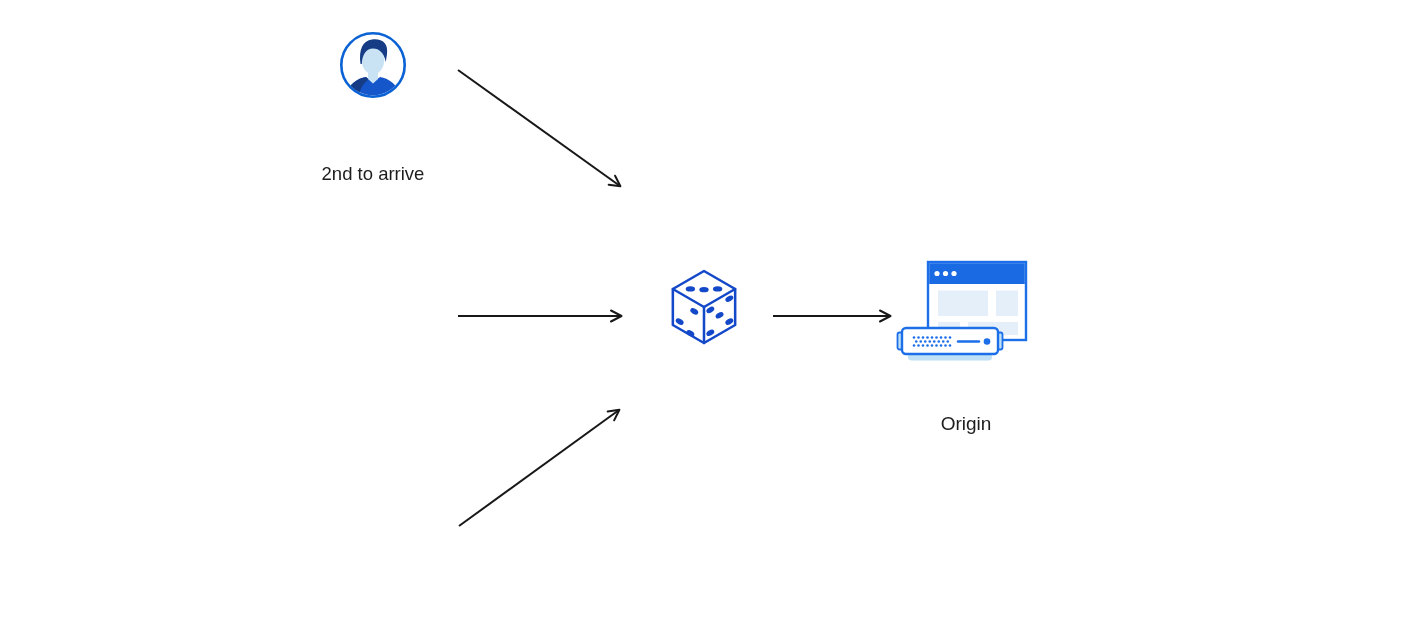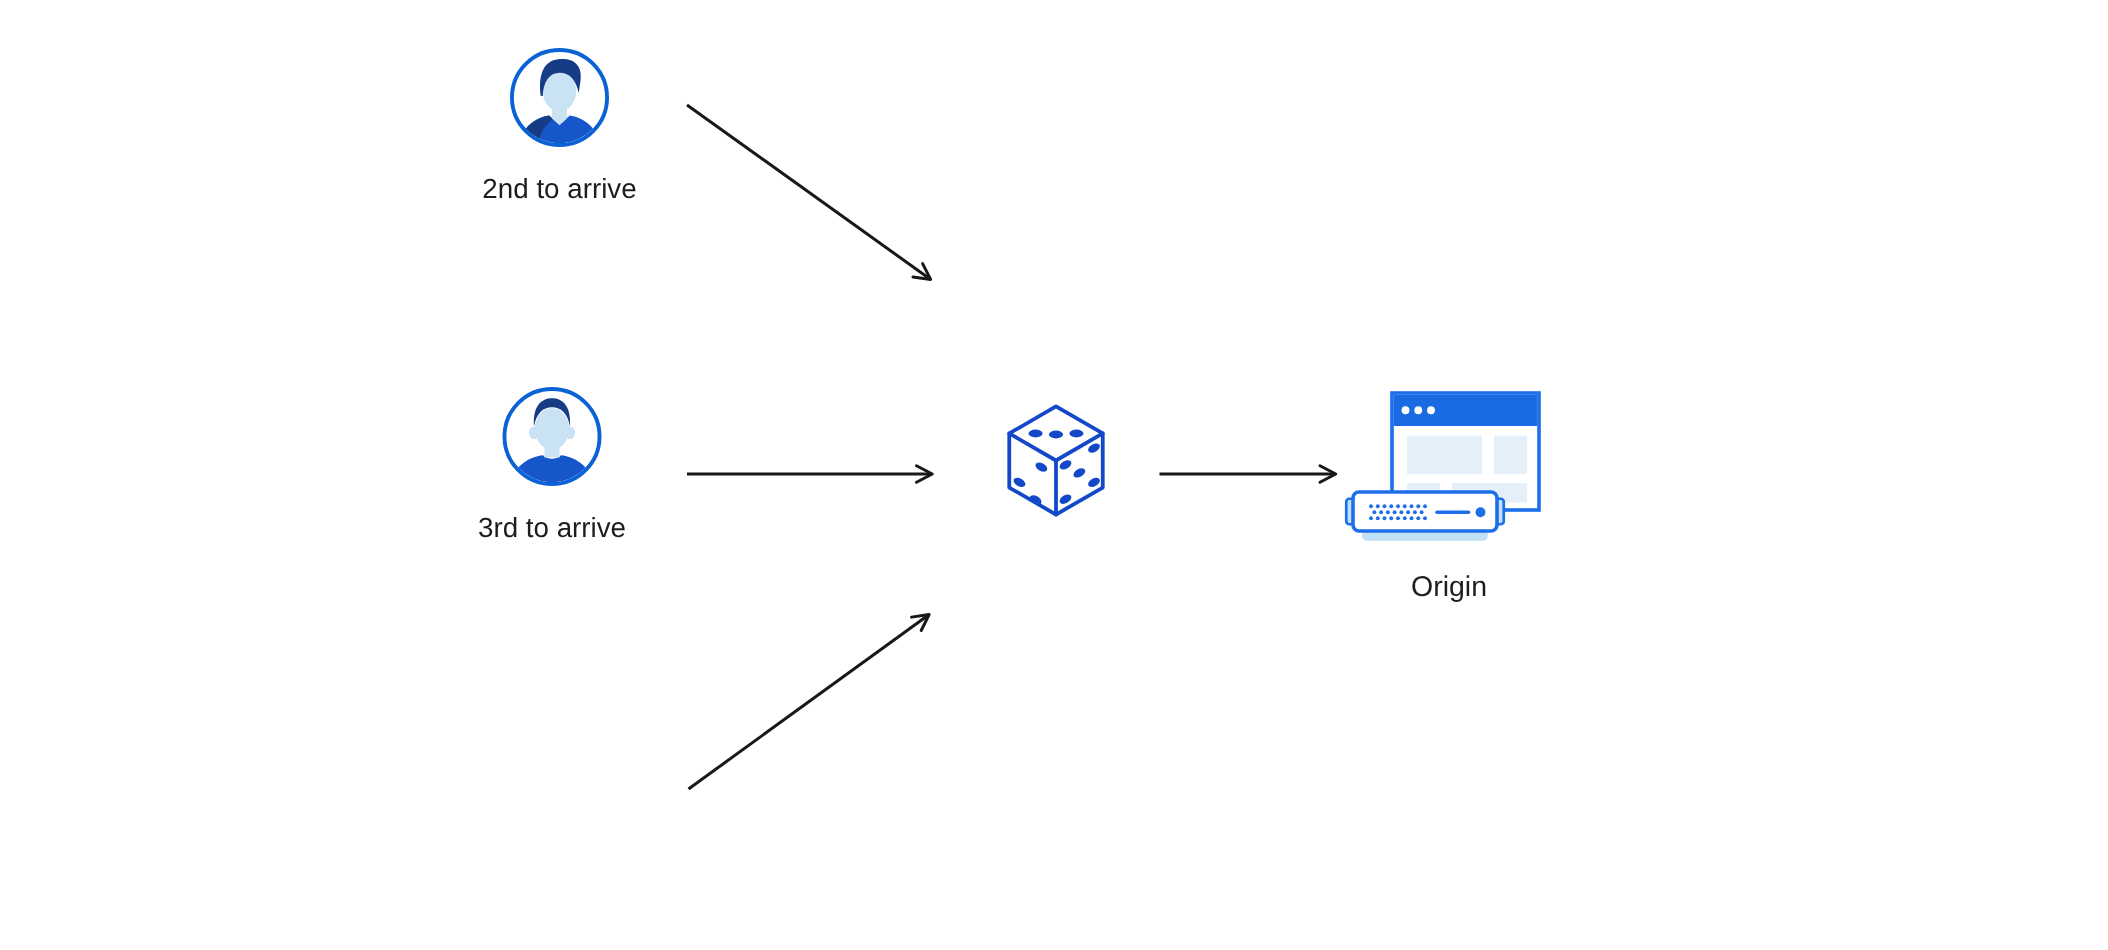--- a/index.html
+++ b/index.html
@@ -3,23 +3,23 @@
 <meta charset="utf-8">
 <style>
   * { margin:0; padding:0; box-sizing:border-box; }
   html,body { background:#ffffff; }
   .canvas {
     position:relative; width:1405px; height:633px; background:#fff;
     overflow:hidden; font-family:"Liberation Sans", sans-serif;
   }
   .arrows-layer { position:absolute; left:0; top:0; width:1405px; height:633px; }
   .arrow { stroke:var(--arrow, #181818); stroke-width:2; fill:none; }
-  .node { position:absolute; display:flex; flex-direction:column; align-items:center; }
+  .node { position:absolute; display:flex; flex-direction:column; align-items:center;gap:48px; }
   .node-label { margin-top:16px; font-size:18.5px; line-height:1.2; color:var(--label-text, #1d1d1f); }
-  .origin-label { margin-top:16px; font-size:19px; color:var(--label-text, #1d1d1f); }
+  .origin-label { margin-top:0; font-size:19px; color:var(--label-text, #1d1d1f); }
   .avatar svg { width:68px; height:68px; display:block; }
   .av-ring  { fill:#ffffff; stroke:var(--avatar-ring, #0a62d4); stroke-width:2.6; }
   .av-skin  { fill:var(--skin, #c9e3f5); }
   .av-navy  { fill:var(--navy, #153c84); }
   .av-shirt { fill:var(--shirt, #1556cb); }
   .dice svg { width:74px; height:80px; display:block; }
   .dice-face { fill:#ffffff; stroke:var(--accent, #1348c8); stroke-width:2.6; stroke-linejoin:round; }
   .dice-edge { fill:none; stroke:var(--accent, #1348c8); stroke-width:2.6; stroke-linejoin:round; stroke-linecap:round; }
   .dice-pip  { fill:var(--accent, #1348c8); }
   .origin-icon svg { width:140px; height:108px; display:block; }
@@ -64,41 +64,20 @@
           <path class="av-navy" d="M6,68 C8,54 18,47.5 27,46 L29.5,48.5 C24,52.5 20.5,58 19.5,68 Z"></path>
           <path class="av-skin" d="M29,37 h10 v11 l-5,4.5 l-5,-4.5 Z"></path>
           <ellipse class="av-skin" cx="34" cy="29.5" rx="11.2" ry="13.8"></ellipse>
           <path class="av-navy" d="M21.5,33 C19.5,18 24,9.5 33,8.5 C43,7.3 49.5,12 48,23 L46.8,31 C45,22 40.5,17.5 34,17.5 C27.5,17.5 23.3,23 22.8,33 Z"></path>
         </g>
       </svg>
     </span>
     <div class="node-label">2nd to arrive</div>
   </div>
 
-  <div class="node" style="left:293px; top:257px; width:150px;">
-    <span class="avatar">
-      <svg viewBox="0 0 68 68" xmlns="http://www.w3.org/2000/svg">
-        <defs>
-            <clipPath id="clip-a2">
-              <circle cx="34" cy="34" r="30.4"></circle>
-            </clipPath>
-          </defs>
-        <circle class="av-ring" cx="34" cy="34" r="31.7"></circle>
-        <g clip-path="url(#clip-a2)">
-          <path class="av-shirt" d="M5,68 C8,53.5 19,47.5 28,46.5 C30,49.5 38,49.5 40,46.5 C49,47.5 60,53.5 63,68 Z"></path>
-          <path class="av-skin" d="M29,37 h10 v11 h-10 Z"></path>
-          <ellipse class="av-skin" cx="22" cy="31.5" rx="3.4" ry="4.2"></ellipse>
-          <ellipse class="av-skin" cx="46" cy="31.5" rx="3.4" ry="4.2"></ellipse>
-          <ellipse class="av-skin" cx="34" cy="29" rx="11.4" ry="14"></ellipse>
-          <path class="av-navy" d="M22,27.5 C21,13.5 27,8.5 34,8.5 C41,8.5 47,13.5 46,27.5 C44.5,18.5 40,14.5 34,14.5 C28,14.5 23.5,18.5 22,27.5 Z"></path>
-        </g>
-      </svg>
-    </span>
-    <div class="node-label">3rd to arrive</div>
-  </div>
 
 
   <div class="node dice" style="left:667px; top:267px; width:74px;">
     <span>
       <svg viewBox="0 0 76 82" xmlns="http://www.w3.org/2000/svg">
         <path class="dice-face" d="M38,4 L70,22.5 L70,59.5 L38,78 L6,59.5 L6,22.5 Z"></path>
         <path class="dice-edge" d="M6,22.5 L38,41 L70,22.5"></path>
         <path class="dice-edge" d="M38,41 L38,78"></path>
         <ellipse class="dice-pip" cx="24" cy="22.5" rx="4.8" ry="2.7"></ellipse>
         <ellipse class="dice-pip" cx="38" cy="23.2" rx="4.8" ry="2.7"></ellipse>

